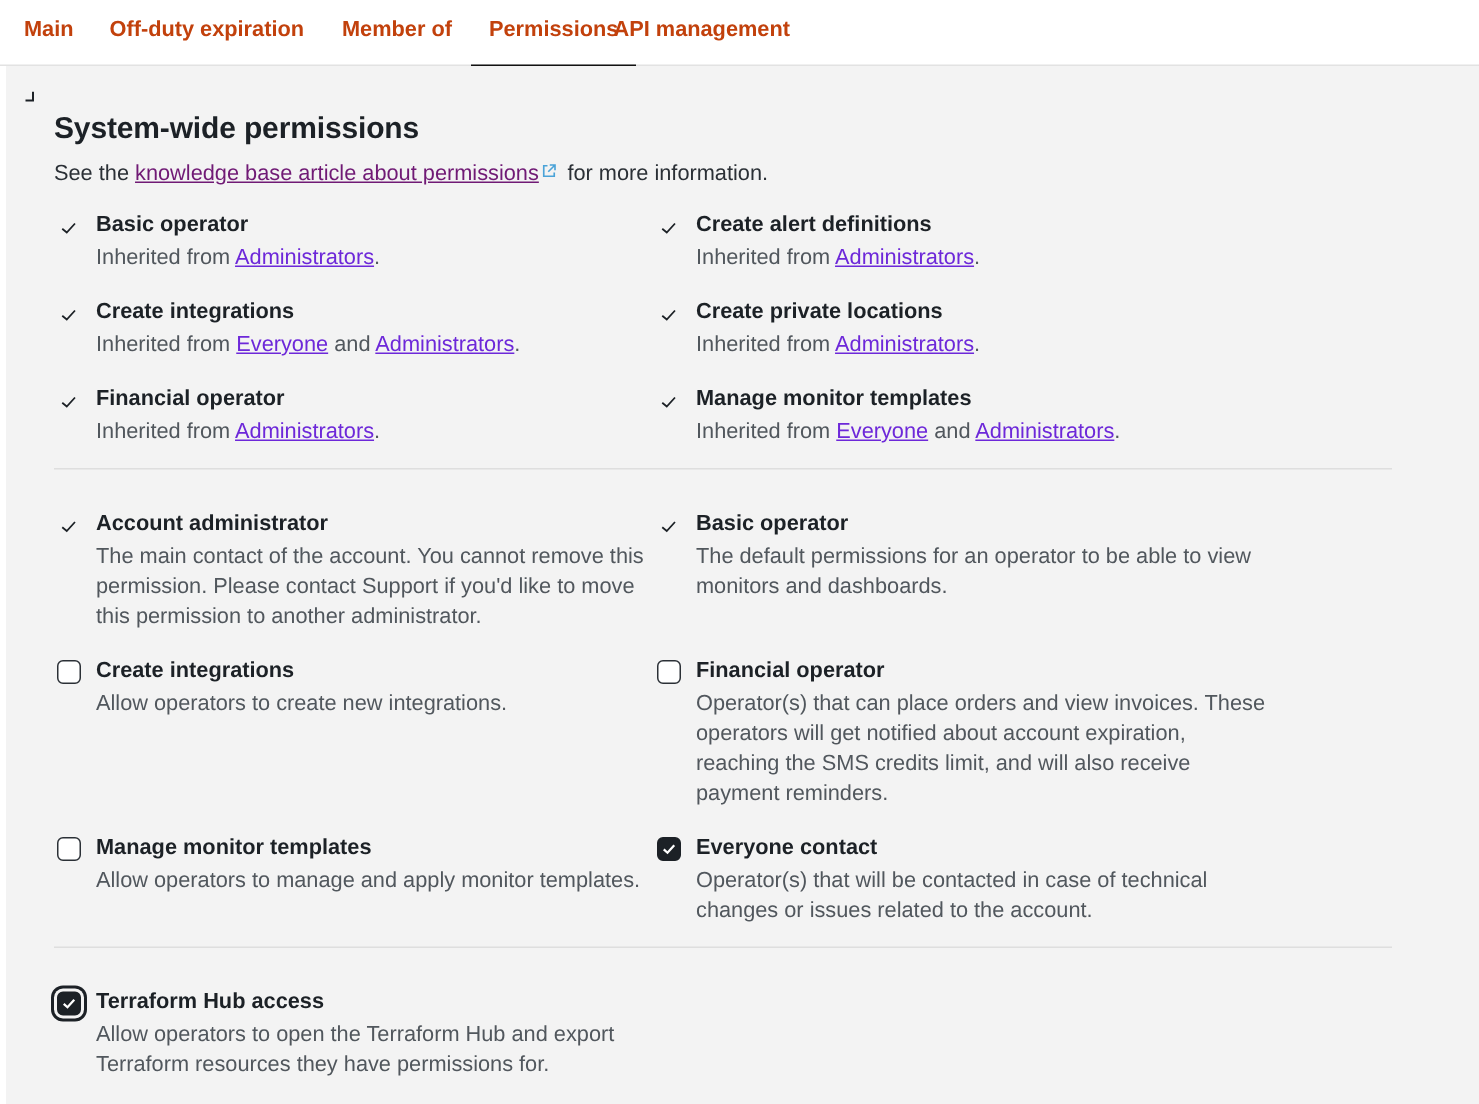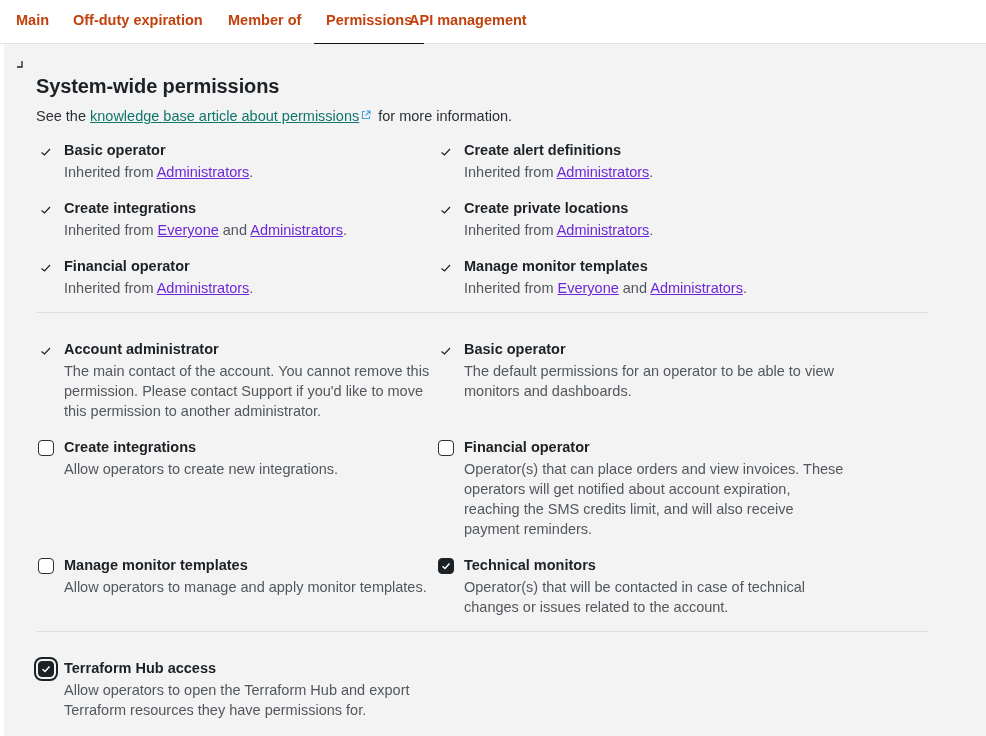--- a/index.html
+++ b/index.html
@@ -27,21 +27,21 @@
     .collapse-icon {
       position: absolute; left: 12px; top: 17px; width: 8px; height: 8px;
     }
     .section-title {
       position: absolute; left: 32px; top: 11px;
       font-size: 20px; font-weight: 700; color: #1c2126; letter-spacing: -0.1px; margin-top: 20px;
     }
     .intro {
       position: absolute; left: 32px; top: 64px; font-size: 14.5px; color: #2b3036;
     }
-    .intro a { color: #0f766e; text-decoration: underline; }
+    .intro a { color: #701a75; text-decoration: underline; }
     .ext-icon { display: inline-block; width: 10px; height: 10px; margin: 0 3px 0 2px; vertical-align: 1px; }
 
     .perm { position: absolute; width: 390px; }
     .perm .check {
       position: absolute; left: 0; top: 4px; width: 12px; height: 12px;
     }
     .perm .cb {
       position: absolute; left: -2px; top: 1px; width: 16px; height: 16px;
       border: 1.5px solid #2b3036; border-radius: 4px; background: #ffffff;
     }
@@ -161,21 +161,21 @@
     <div class="cb"></div>
     <div class="name">Manage monitor templates</div>
     <div class="desc" style="width:400px">Allow operators to manage and apply monitor templates.</div>
   </div>
   <div class="perm" style="left:436px; top:513px">
     <div class="cb checked">
       <svg viewBox="0 0 10 10">
           <path d="M1.5 5.2 L4 7.5 L8.5 2.5" fill="none" stroke="#ffffff" stroke-width="1.5"></path>
         </svg>
     </div>
-    <div class="name">Technical monitors</div>
+    <div class="name">Everyone contact</div>
     <div class="desc">Operator(s) that will be contacted in case of technical changes or issues related to the account.</div>
   </div>
 
   <div class="divider" style="top:587px"></div>
 
   <div class="perm" style="left:36px; top:616px">
     <div class="cb checked focused">
       <svg viewBox="0 0 10 10">
           <path d="M1.5 5.2 L4 7.5 L8.5 2.5" fill="none" stroke="#ffffff" stroke-width="1.5"></path>
         </svg>

